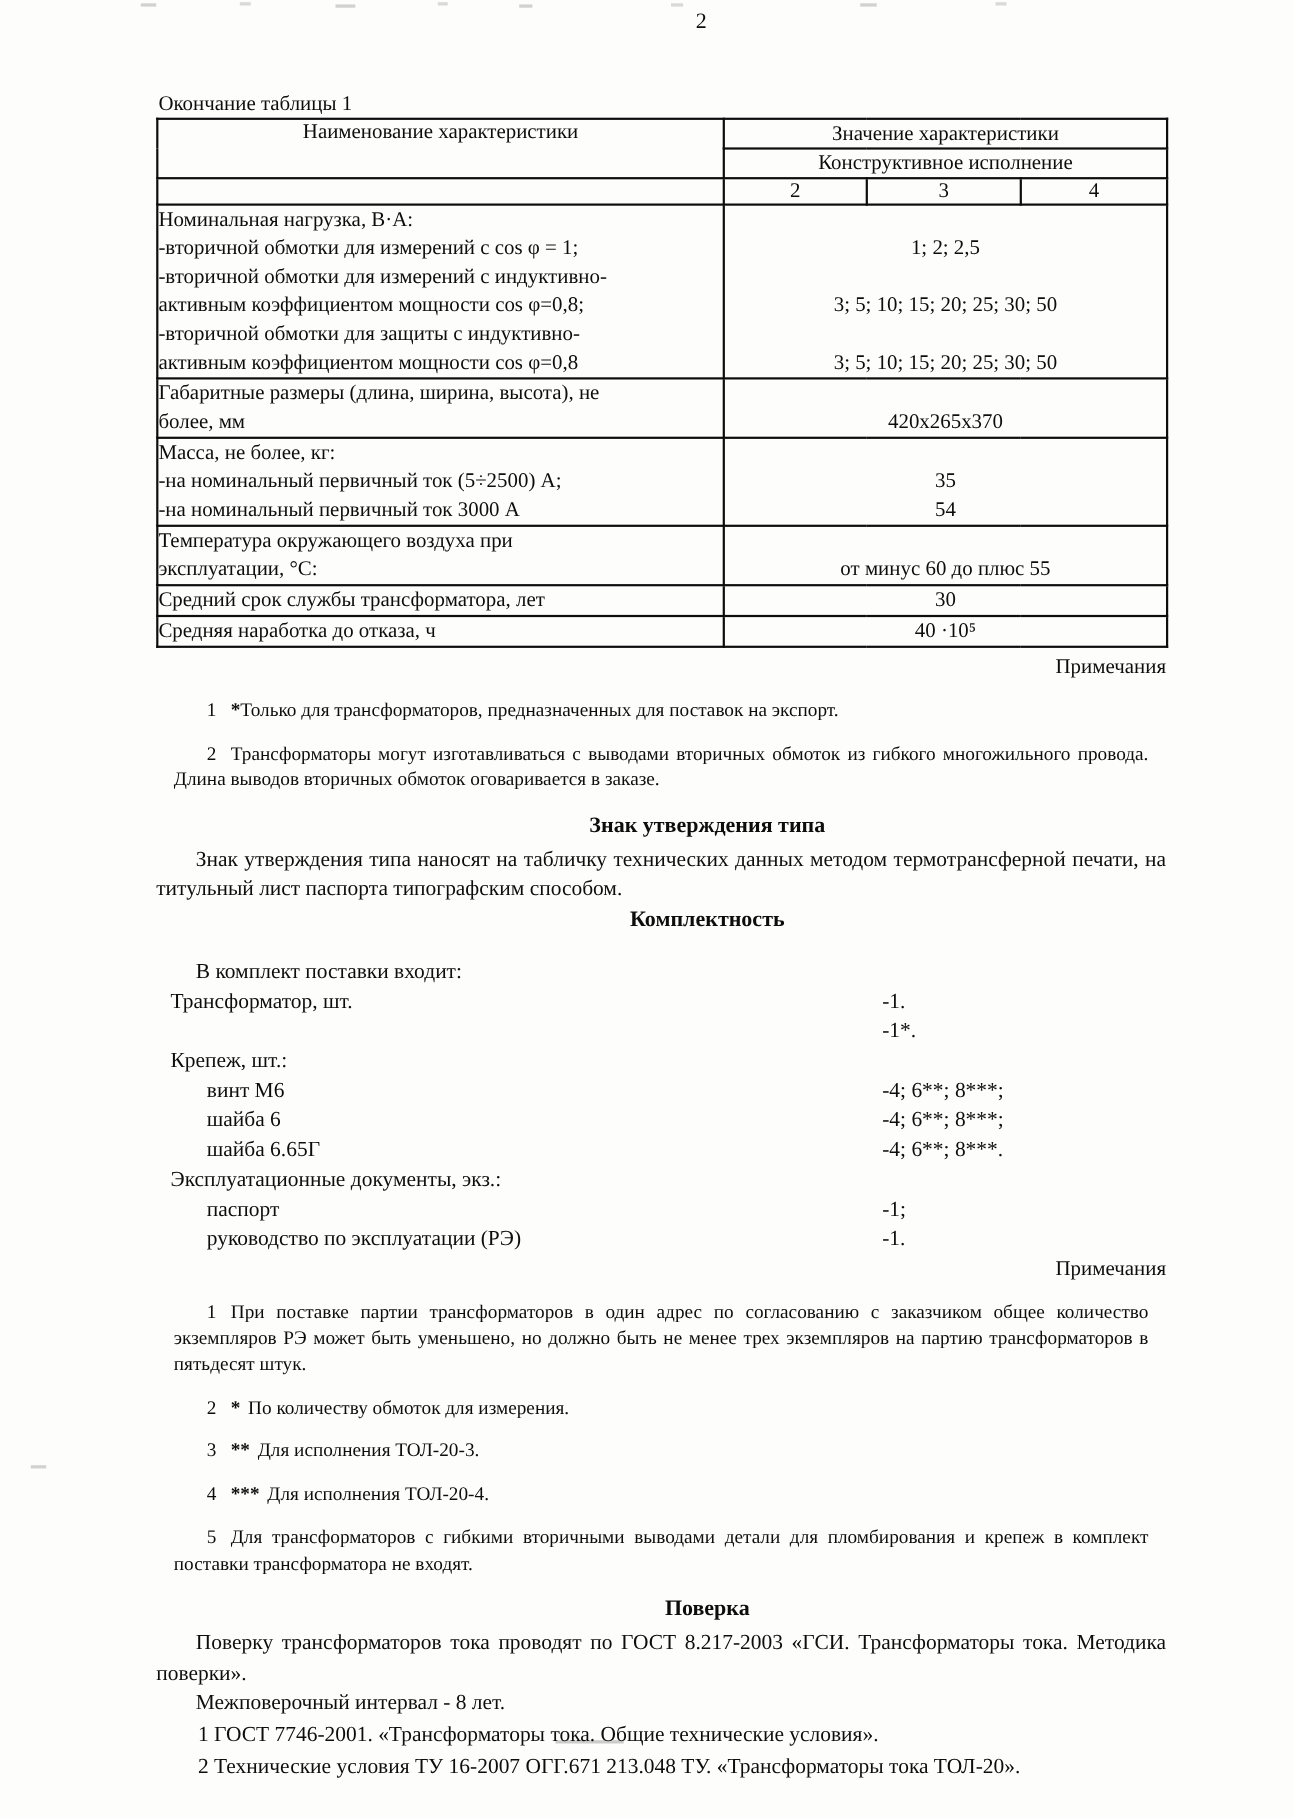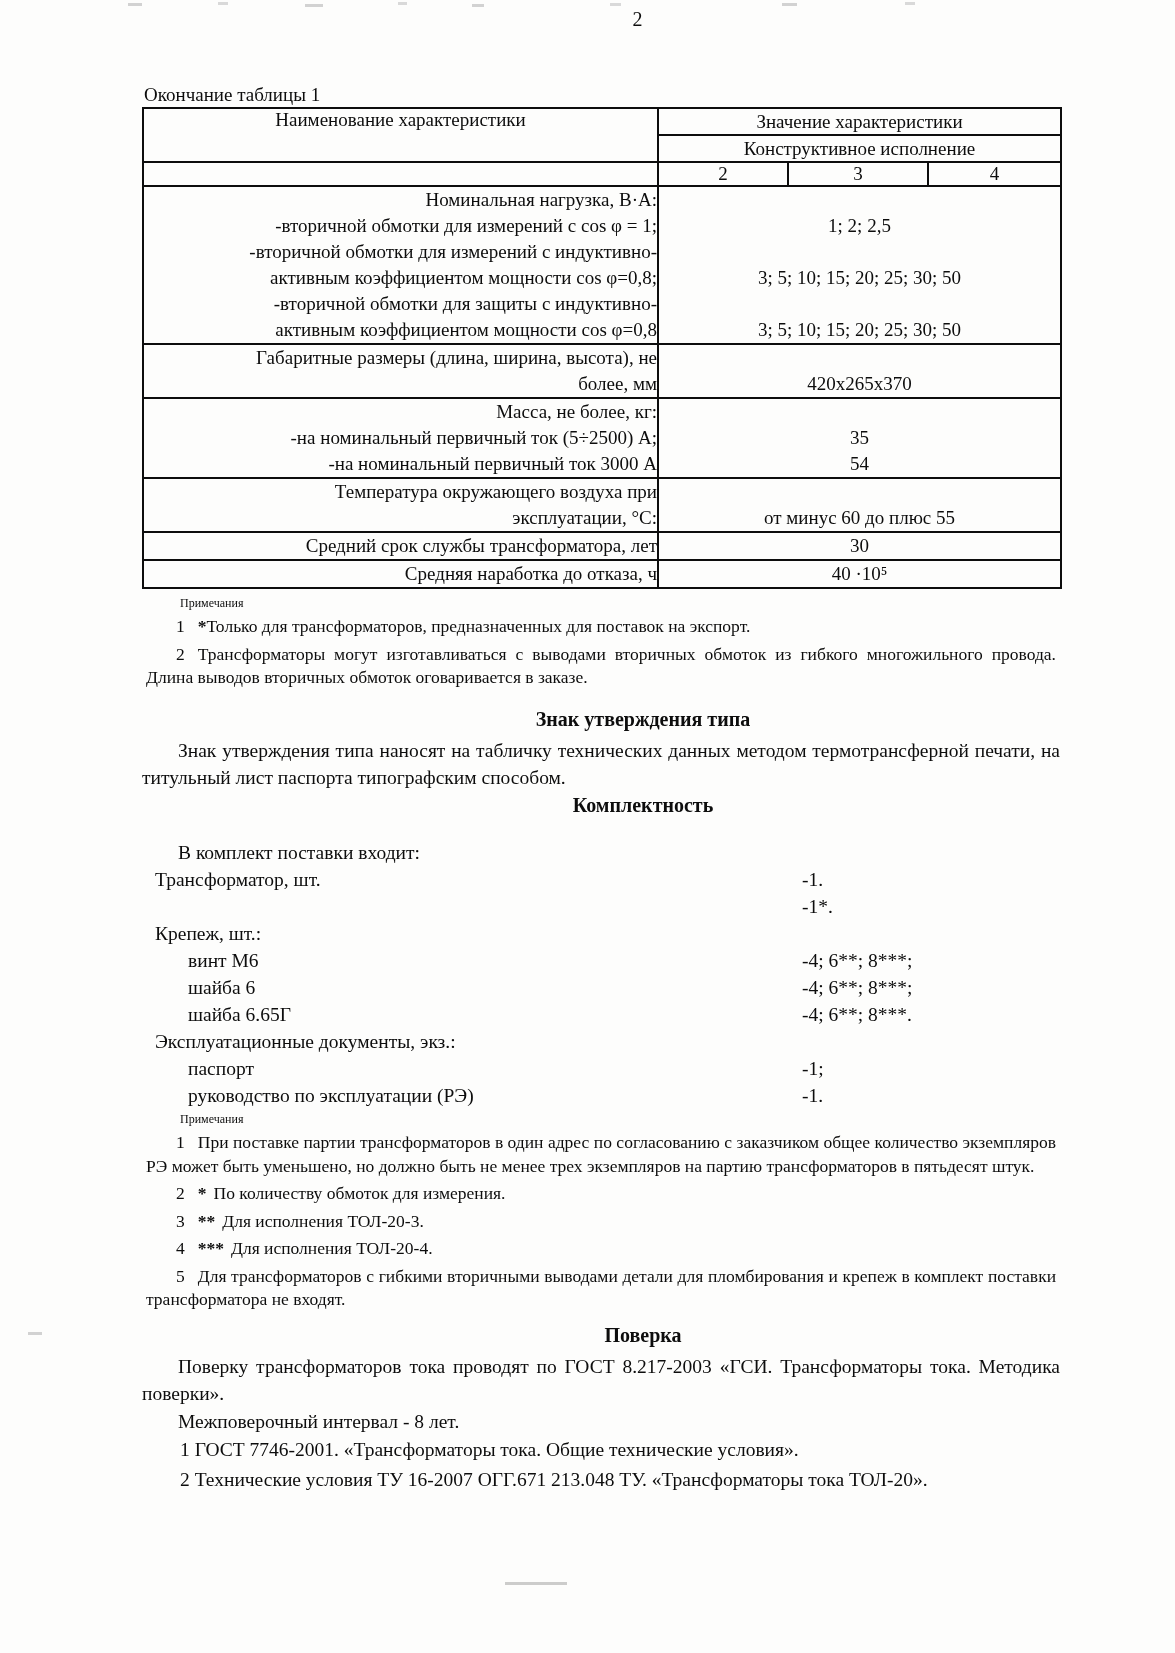--- a/index.html
+++ b/index.html
@@ -17,27 +17,27 @@
   }
   .content { position:absolute; left:142px; top:0; width:918px; }
 
   .table-caption { margin:84px 0 1px 2px; font-size:19px; }
 
   table.spec-table { border-collapse:collapse; width:918px; table-layout:fixed; }
   table.spec-table td { border:2px solid #0d0d0d; font-size:19px; padding:0; }
   td.hc { text-align:center; height:27px; vertical-align:middle; }
   td.hc.sub { height:23px; }
   td.name { vertical-align:top; padding-top:2px; }
-  td.tl { vertical-align:top; text-align:right; padding:2px 6px 2px 13px; }
+  td.tl { vertical-align:top; text-align:left; padding:2px 6px 2px 13px; }
   td.tr { vertical-align:top; text-align:center; padding:2px 0; }
   .ln { line-height:26px; min-height:26px; white-space:nowrap; overflow:hidden; }
   td.tr .ln { white-space:normal; }
 
-  .notes-title { margin:7px 0 1px 38px; font-size:12px; }
-  .note { margin:4px; font-size:17.5px; line-height:23.5px; text-align:justify; }
+  .notes-title { margin:7px 0 1px 38px; font-size:19px;text-align:right; }
+  .note { margin:16px; font-size:17.5px; line-height:23.5px; text-align:justify; }
   .ti { text-indent:30px; }
   .nnum { margin-right:13px; }
   .nmark { font-weight:bold; }
   .nmark.gap { margin-right:7px; }
 
   .hd { margin:0; font-size:20px; font-weight:bold; text-align:center;
         padding-left:84px; line-height:27px; }
   .hd.type { margin-top:16px; }
   .hd.compl { }
   .hd.pover { margin-top:10px; }

